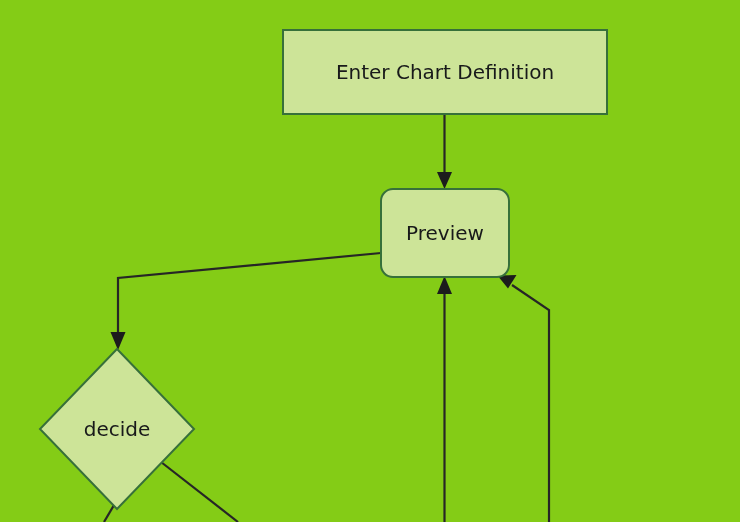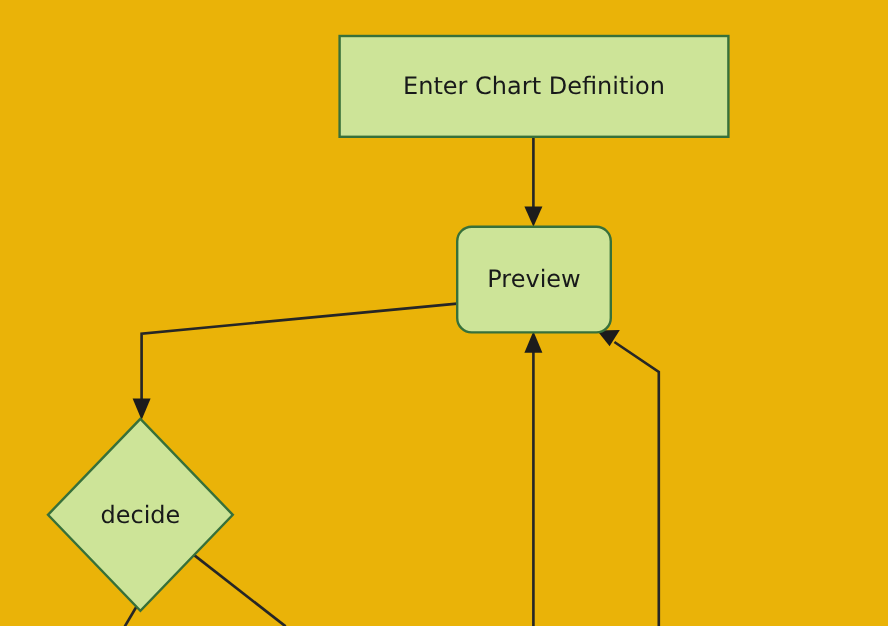--- a/index.html
+++ b/index.html
@@ -4,21 +4,21 @@
 <style>
   html, body {
     margin: 0;
     padding: 0;
     background: #ffffff;
   }
   #canvas-wrap {
     position: relative;
     width: 740px;
     height: 522px;
-    background: #eab308;
+    background: #84cc16;
     overflow: hidden;
     font-family: "DejaVu Sans", "Liberation Sans", sans-serif;
   }
   svg#flowchart {
     position: absolute;
     top: 0;
     left: 0;
     width: 740px;
     height: 522px;
     display: block;

